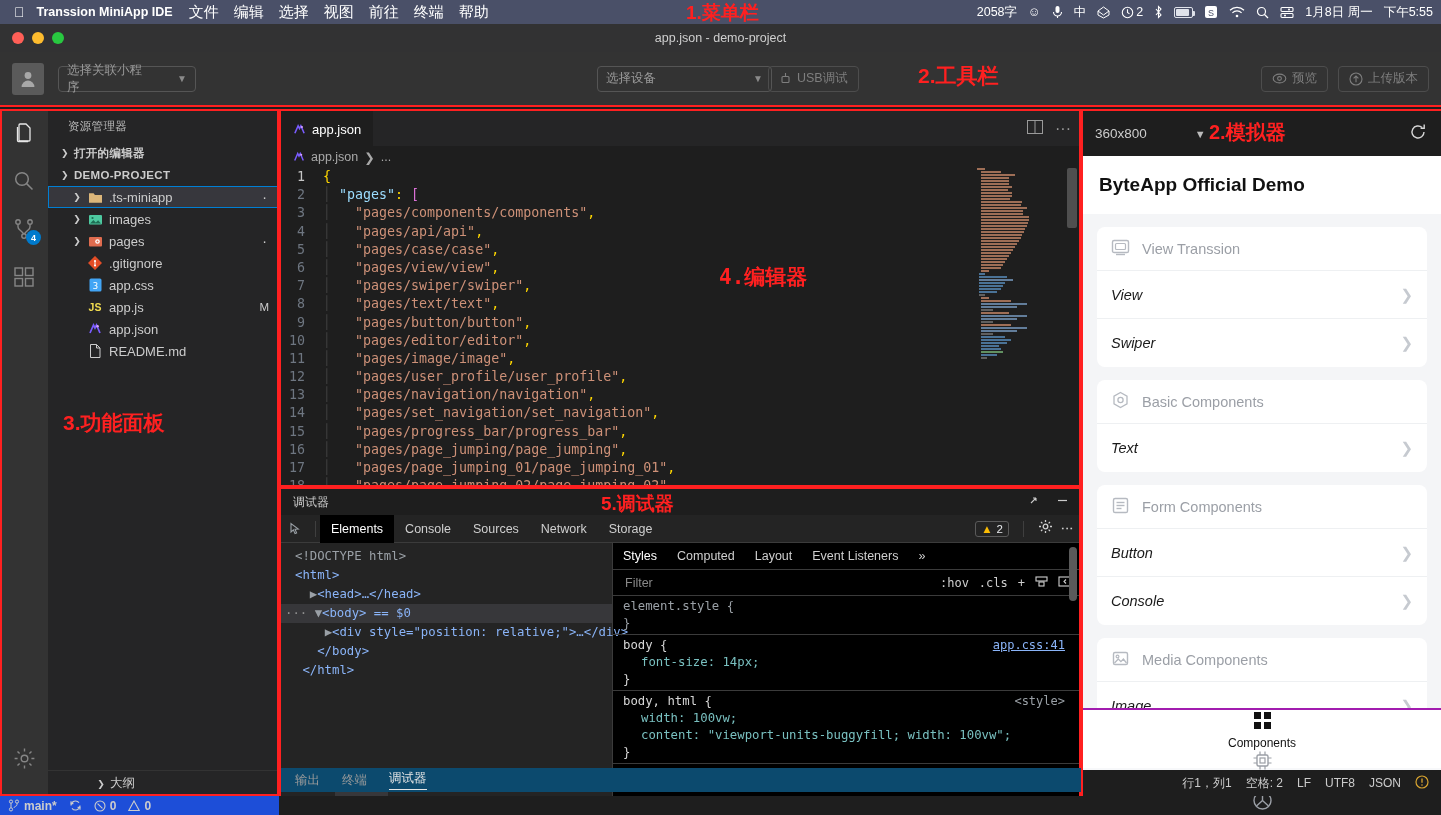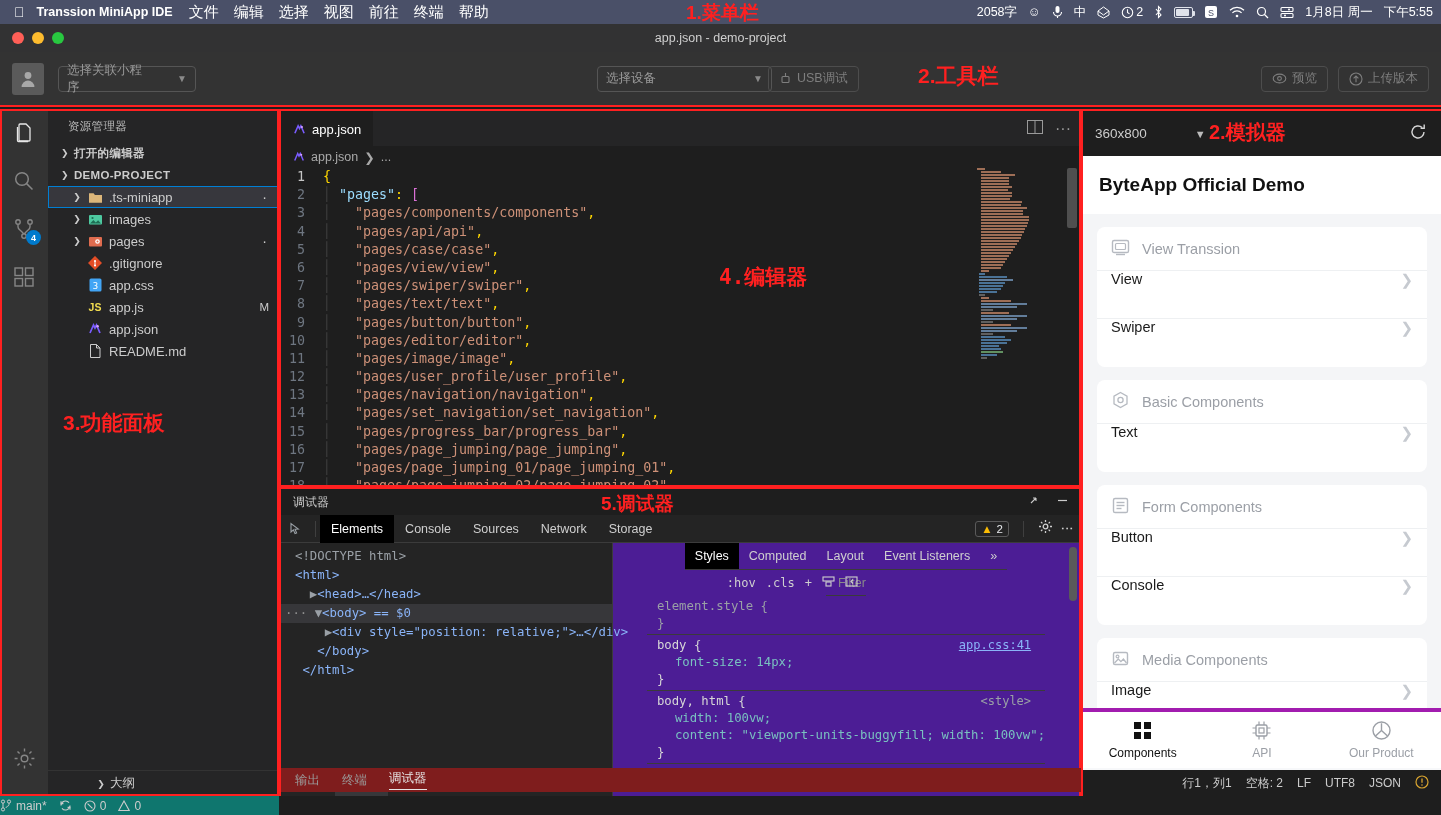--- a/index.html
+++ b/index.html
@@ -220,21 +220,21 @@
   .dom-line.sel .dots { color: #8e8e8e; padding-left: 4px; }
   .tag { color: #8ab4f8; }
   .d0 { color: #9aa0a6; }
   .dt-crumbs {
     height: 26px; background: #242424; border-top: 1px solid #3b3b3b;
     display: flex; align-items: stretch;
   }
   .crumb { display: flex; align-items: center; padding: 0 12px; color: #8ab4f8;
            font-family: "DejaVu Sans Mono", monospace; font-size: 12.3px; }
   .crumb.active { background: #37373a; }
-  .dt-styles { flex: 1; background: #4c1d95; display: flex; flex-direction: column; border-left: 1px solid #3b3b3b; align-items: center;}
+  .dt-styles { flex: 1; background: #000000; display: flex; flex-direction: column; border-left: 1px solid #3b3b3b;}
   .st-tabs { height: 27px; display: flex; align-items: stretch; border-bottom: 1px solid #3b3b3b;}
   .st-tab { padding: 0 10px; display: flex; align-items: center; color: #cfcfcf; font-size: 12.5px; }
   .st-tab.active { background: #000; color: #fff; }
   .st-filter { height: 26px; display: flex; align-items: center; border-bottom: 1px solid #3b3b3b; position: relative; }
   .st-filter .fi { margin-left: 12px; color: #8a8a8a; font-size: 12.5px; }
   .st-filter .ops { position: absolute; right: 8px; display: flex; align-items: center; gap: 10px;
                     color: #cfcfcf; font-size: 12px; font-family: "DejaVu Sans Mono", monospace; }
   .st-rules { flex: 1; overflow: hidden;
               font-family: "DejaVu Sans Mono", "Liberation Mono", monospace; font-size: 12.3px; }
   .rule { padding: 2px 0 2px 10px; border-bottom: 1px solid #3b3b3b; position: relative; color: #d6d6d6;}
@@ -262,49 +262,49 @@
     background: #ffffff; height: 58px; display: flex; align-items: center;
     padding-left: 16px; color: #111; font-size: 19px; font-weight: bold;
   }
   .card { background: #fff; border-radius: 8px; margin: 13px 14px 0 14px; }
   .card-head {
     display: flex; align-items: center; gap: 12px; height: 44px;
     padding: 0 14px; color: #9b9fa6; font-size: 14.5px;
     border-bottom: 1px solid #eef0f2;
   }
   .card-row {
-    display: flex; height: 48px; padding: 0 14px;
-    color: #1a1a1a; font-size: 14.5px; border-bottom: 1px solid #eef0f2;
+    display: flex; align-items: center; height: 48px; padding: 0 14px;
+    color: #1a1a1a; font-size: 14.5px; border-bottom: 1px solid #eef0f2; font-style: italic;
   }
   .card-row:last-child { border-bottom: none; }
   .card-row .ch { margin-left: auto; color: #c6cad0; font-size: 15px; }
   .sim-tabbar {
     position: absolute; left: 0; bottom: 28px; width: 358px; height: 60px;
-    background: #fff; display: flex; border-top: 4px solid #a21caf;
+    background: #fff; display: flex; border-top: 2px solid #a21caf; flex-direction: column;
   }
   .sim-tab { flex: 1; display: flex; flex-direction: column; align-items: center;
              justify-content: center; gap: 5px; font-size: 12px; color: #9b9fa6; }
   .sim-tab.active { color: #111; }
   .sim-status {
     position: absolute; left: 0; bottom: 0; width: 358px; height: 26px;
     background: #1e1e1e; display: flex; align-items: center; justify-content: flex-end;
     color: #cccccc; font-size: 12px; gap: 14px; padding-right: 12px;
   }
 
   
   .statusbar {
     position: absolute; left: 0; bottom: 0; width: 279px; height: 19px;
-    background: #0f766e; display: flex; align-items: center;
-    color: #cccccc; font-size: 12px; gap: 12px; padding-left: 0;
+    background: #1d4ed8; display: flex; align-items: center;
+    color: #cccccc; font-size: 12px; gap: 12px; padding-left: 8px; font-weight: bold;
   }
   .statusbar .si { display: inline-flex; align-items: center; gap: 4px; }
   .dt-bottomtabs {
     position: absolute; left: 0; bottom: 2px; width: 912px; height: 24px;
     display: flex; align-items: center; gap: 22px; padding-left: 14px;
-    color: #9a9a9a; font-size: 12.5px; background: #7f1d1d;
+    color: #9a9a9a; font-size: 12.5px; background: #0c4a6e;
   }
   .dt-bottomtabs .active { color: #e7e7e7; border-bottom: 1px solid #e7e7e7; padding-bottom: 2px; }
 </style>
 </head>
 <body>
 
 <div class="app">
 
   <div class="menubar">
     <span class="apple"></span>

